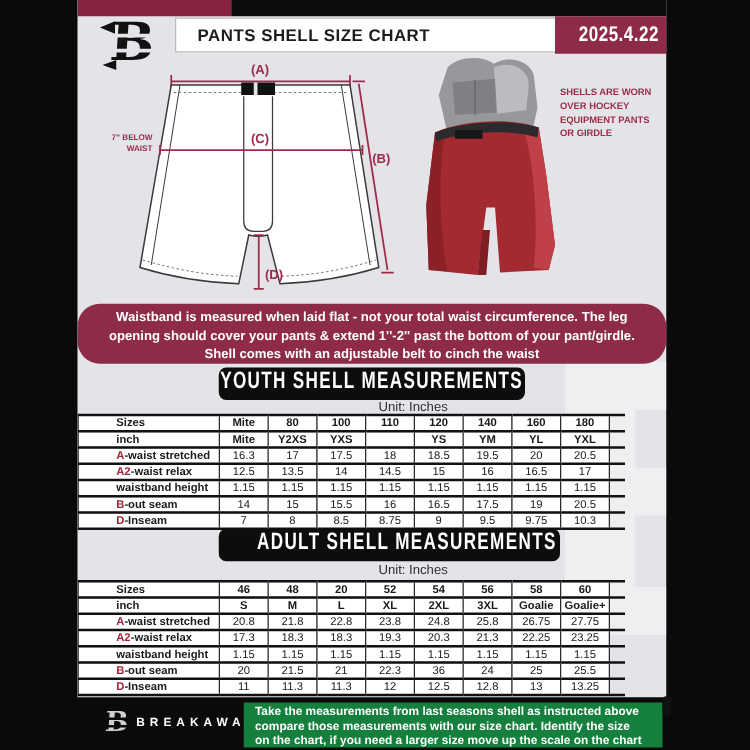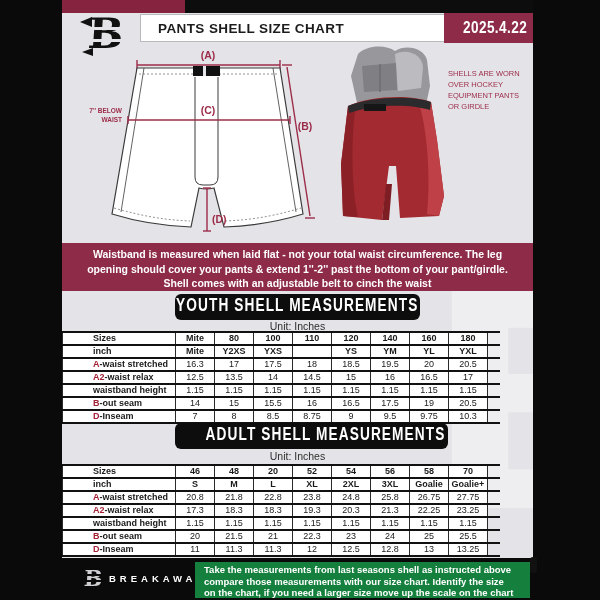--- a/index.html
+++ b/index.html
@@ -26,30 +26,30 @@
   .logo .slit{position:absolute;left:0;height:3px;background:#e4e4e8;width:44px;}
   .logo .s1{top:15px;} .logo .s2{top:27px;}
   .logo .flag{position:absolute;left:0;top:5px;width:0;height:0;border-top:5px solid transparent;border-bottom:5px solid transparent;border-right:12px solid #111;}
   .logo .tail{position:absolute;left:2px;top:36px;width:0;height:0;border-top:4px solid transparent;border-bottom:4px solid transparent;border-right:11px solid #111;}
 
   
   .watermark{right:-120px;top:255px;font-size:300px;line-height:300px;font-weight:bold;color:#ffffff;opacity:.4;z-index:0;font-family:"DejaVu Sans",sans-serif;}
 
   
   .below-waist{left:14px;top:106px;width:46px;text-align:right;color:#9c2c49;font-size:6.5px;font-weight:bold;line-height:9px;}
-  .photo-note{left:386px;top:68px;width:74px;color:#9c2c49;font-size:7.5px;font-weight:normal;line-height:11px;}
-
-  
-  .banner{left:0;top:243px;width:471px;height:48px;background:#8d2b48;color:#fff;text-align:center;font-size:10.5px;font-weight:bold;line-height:14.5px;padding-top:4px;box-sizing:border-box;z-index:2;}
+  .photo-note{left:386px;top:68px;width:74px;color:#9c2c49;font-size:7.5px;font-weight:bold;line-height:11px;}
+
+  
+  .banner{left:0;top:243px;width:471px;height:48px;background:#8d2b48;color:#fff;text-align:center;font-size:10.5px;font-weight:bold;line-height:14.5px;padding-top:4px;box-sizing:border-box;z-index:2;border-radius:18px;}
 
   
   .sec-head{left:113px;width:245px;height:26px;background:#0d0d0d;border-radius:6px;display:flex;justify-content:center;z-index:2;}
   .sec-head span{color:#fff;font-weight:bold;font-size:19px;letter-spacing:1.5px;display:inline-block;transform:scaleX(.72);white-space:nowrap;}
   .youth-head{top:294px;} .adult-head{top:423px;padding-left:28px;}
-  .unit{width:471px;left:0;text-align:center;font-size:10.5px;color:#2e2e2e;z-index:2;}
+  .unit{width:471px;left:0;text-align:center;font-size:10.5px;color:#2e2e2e;z-index:2;padding-left:33px;}
   .youth-unit{top:320px;} .adult-unit{top:450px;}
 
   
   table.meas{position:absolute;left:0;border-collapse:collapse;table-layout:fixed;z-index:2;background:transparent;}
   .youth-table{top:331px;} .adult-table{top:464px;}
   table.meas td{background:#fff;border-left:1px solid #2a2a2a;border-right:1px solid #2a2a2a;border-top:2px solid #111;border-bottom:2px solid #111;height:11px;font-size:9px;color:#1a1a1a;text-align:center;padding:0;line-height:11px;overflow:hidden;white-space:nowrap;}
   table.meas td.lbl{text-align:left;padding-left:30px;font-weight:bold;width:82px;}
   table.meas td.val{width:38px;}
   table.meas tr.hdr td{font-weight:bold;}
   table.meas td .pfx{color:#a32236;}
@@ -275,21 +275,21 @@
     <tbody>
         <tr class="hdr">
           <td class="lbl">Sizes</td>
           <td class="val">46</td>
           <td class="val">48</td>
           <td class="val">20</td>
           <td class="val">52</td>
           <td class="val">54</td>
           <td class="val">56</td>
           <td class="val">58</td>
-          <td class="val">70</td>
+          <td class="val">60</td>
           <td class="filler"></td>
         </tr>
         <tr class="hdr">
           <td class="lbl">inch</td>
           <td class="val">S</td>
           <td class="val">M</td>
           <td class="val">L</td>
           <td class="val">XL</td>
           <td class="val">2XL</td>
           <td class="val">3XL</td>
@@ -332,21 +332,21 @@
           <td class="val">1.15</td>
           <td class="val">1.15</td>
           <td class="filler"></td>
         </tr>
         <tr>
           <td class="lbl"><span class="pfx">B</span>-out seam</td>
           <td class="val">20</td>
           <td class="val">21.5</td>
           <td class="val">21</td>
           <td class="val">22.3</td>
-          <td class="val">23</td>
+          <td class="val">36</td>
           <td class="val">24</td>
           <td class="val">25</td>
           <td class="val">25.5</td>
           <td class="filler"></td>
         </tr>
         <tr>
           <td class="lbl"><span class="pfx">D</span>-Inseam</td>
           <td class="val">11</td>
           <td class="val">11.3</td>
           <td class="val">11.3</td>

